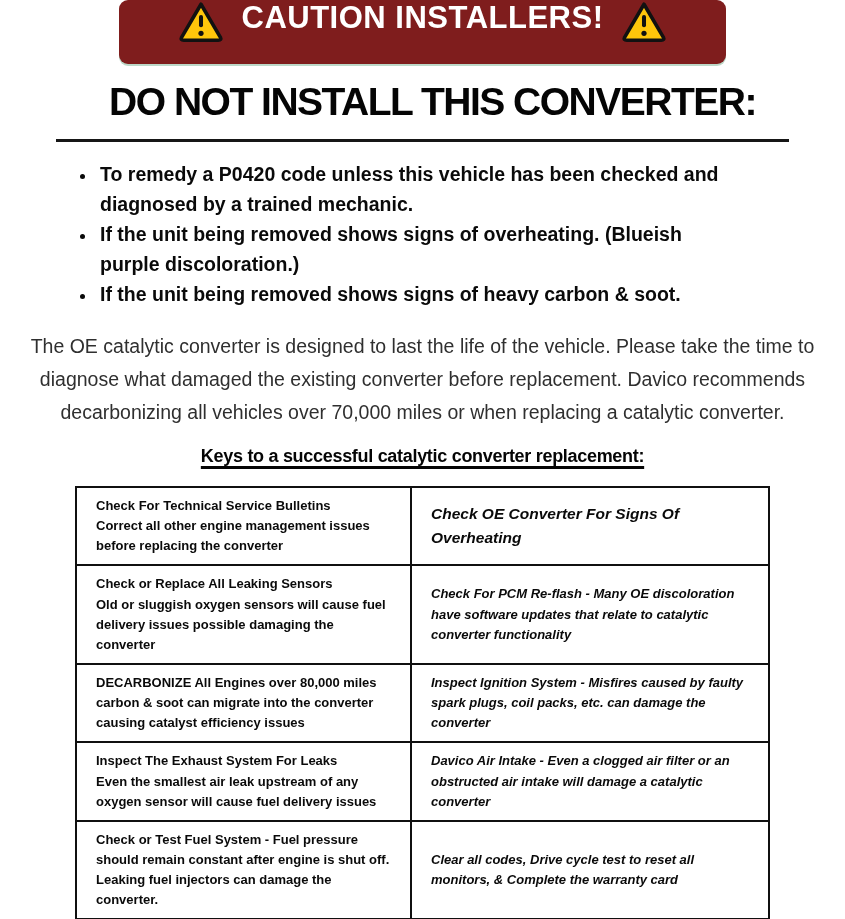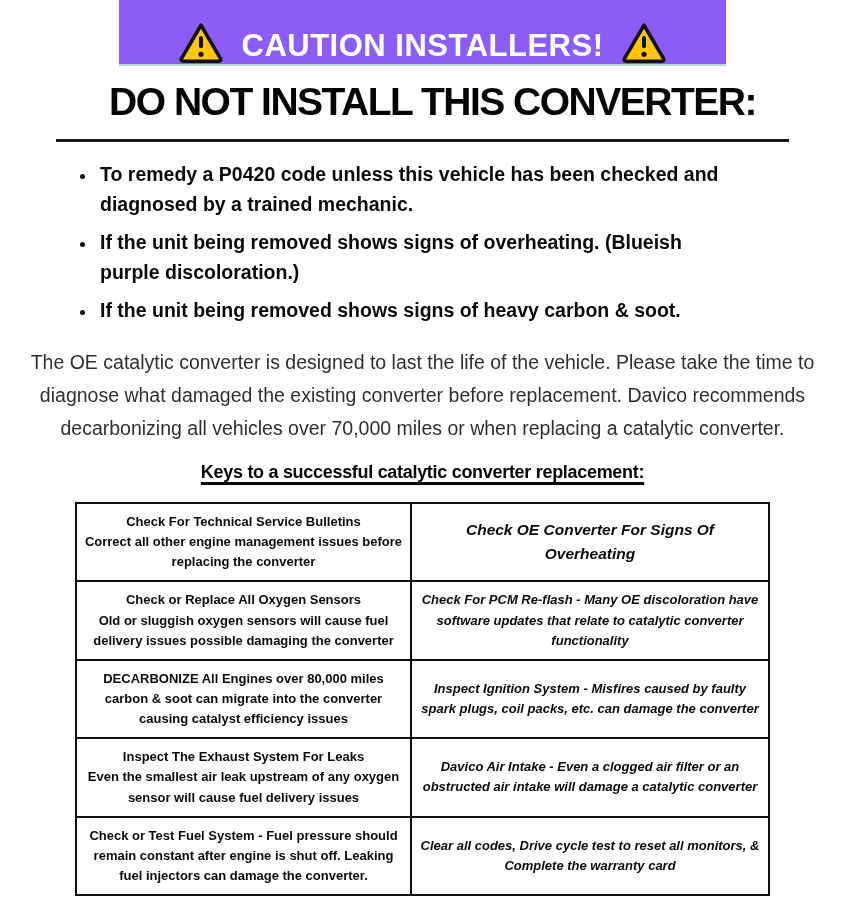--- a/index.html
+++ b/index.html
@@ -11,26 +11,27 @@
     font-family: "Liberation Sans", sans-serif;
     color: #000;
     overflow: hidden;
   }
 
   
   .banner {
     width: 607px;
     height: 64px;
     margin: 0 auto;
-    background: #8b5cf6;
+    background: #7f1d1d;
     display: flex;
-    align-items: flex-end;
+    align-items: flex-start;
     justify-content: center;
     gap: 18px;
     box-shadow: 0 2px 0 #bcd8c8;
+    border-radius: 9px;
   }
   .banner-label {
     color: #ffffff;
     font-size: 31px;
     font-weight: bold;
     letter-spacing: 0.5px;
     white-space: nowrap;
   }
   .warn-icon { display: inline-flex; }
 
@@ -54,21 +55,21 @@
 
   
   .warning-list {
     margin: 17px 110px 0 76px;
     padding-left: 20px;
     font-size: 19.5px;
     font-weight: bold;
     line-height: 30px;
     color: #0a0a0a;
   }
-  .warning-list li { padding-left: 4px; margin-top: 8px; }
+  .warning-list li { padding-left: 4px; }
   .warning-list li::marker { font-size: 15px; }
 
   
   .intro {
     margin: 21px 6px 0 6px;
     text-align: center;
     font-size: 19.5px;
     font-weight: 400;
     line-height: 33px;
     color: #2f2f2f;
@@ -89,26 +90,25 @@
 
   
   .keys-table {
     width: 693px;
     margin: 19px auto 0 auto;
     border-collapse: collapse;
     table-layout: fixed;
   }
   .keys-table td {
     border: 2.5px solid #101010;
-    text-align: center;
     vertical-align: middle;
     font-size: 13px;
     font-weight: bold;
     line-height: 1.55;
-    padding: 8px 7px;
+    padding: 8px 19px;
     height: 74px;
     white-space: pre-line;
     color: #0a0a0a;
   }
   .keys-table td.col-left  { width: 335px; }
   .keys-table td.col-right { width: 358px; font-style: italic; }
   .keys-table td.large { font-size: 15.5px; }
 </style>
 </head>
 <body>
@@ -147,21 +147,21 @@
 
 <table class="keys-table">
   <tbody>
   <tr>
     <td class="col-left">Check For Technical Service Bulletins
 Correct all other engine management issues before replacing the converter</td>
     <td class="col-right large">Check OE Converter For Signs Of Overheating</td>
   </tr>
 
   <tr>
-    <td class="col-left">Check or Replace All Oxygen Sensors
+    <td class="col-left">Check or Replace All Leaking Sensors
 Old or sluggish oxygen sensors will cause fuel delivery issues possible damaging the converter</td>
     <td class="col-right">Check For PCM Re-flash - Many OE discoloration have software updates that relate to catalytic converter functionality</td>
   </tr>
 
   <tr>
     <td class="col-left">DECARBONIZE All Engines over 80,000 miles carbon &amp; soot can migrate into the converter causing catalyst efficiency issues</td>
     <td class="col-right">Inspect Ignition System - Misfires caused by faulty spark plugs, coil packs, etc. can damage the converter</td>
   </tr>
 
   <tr>

